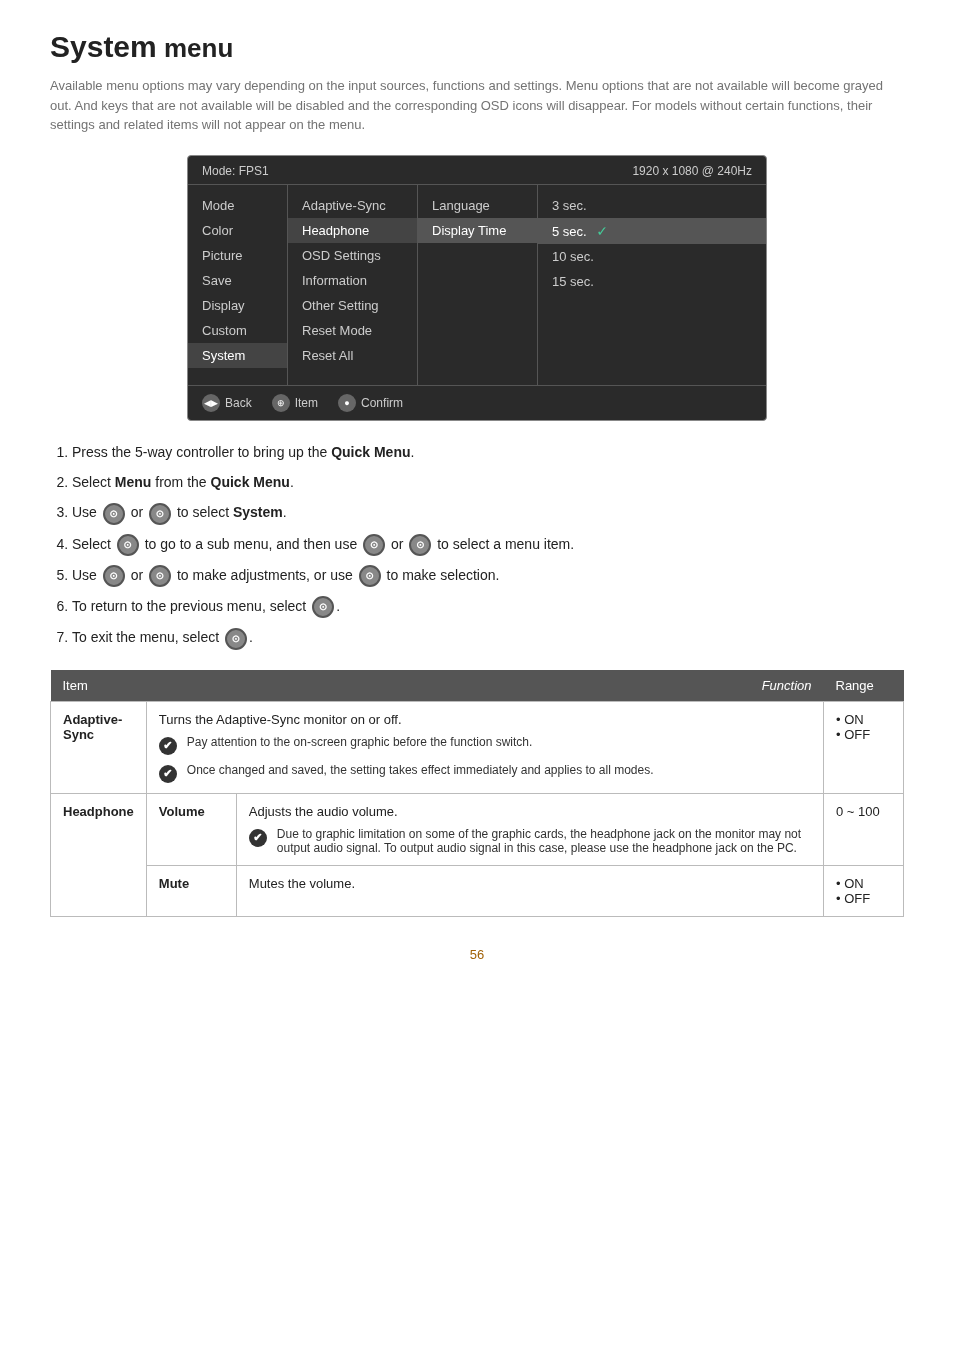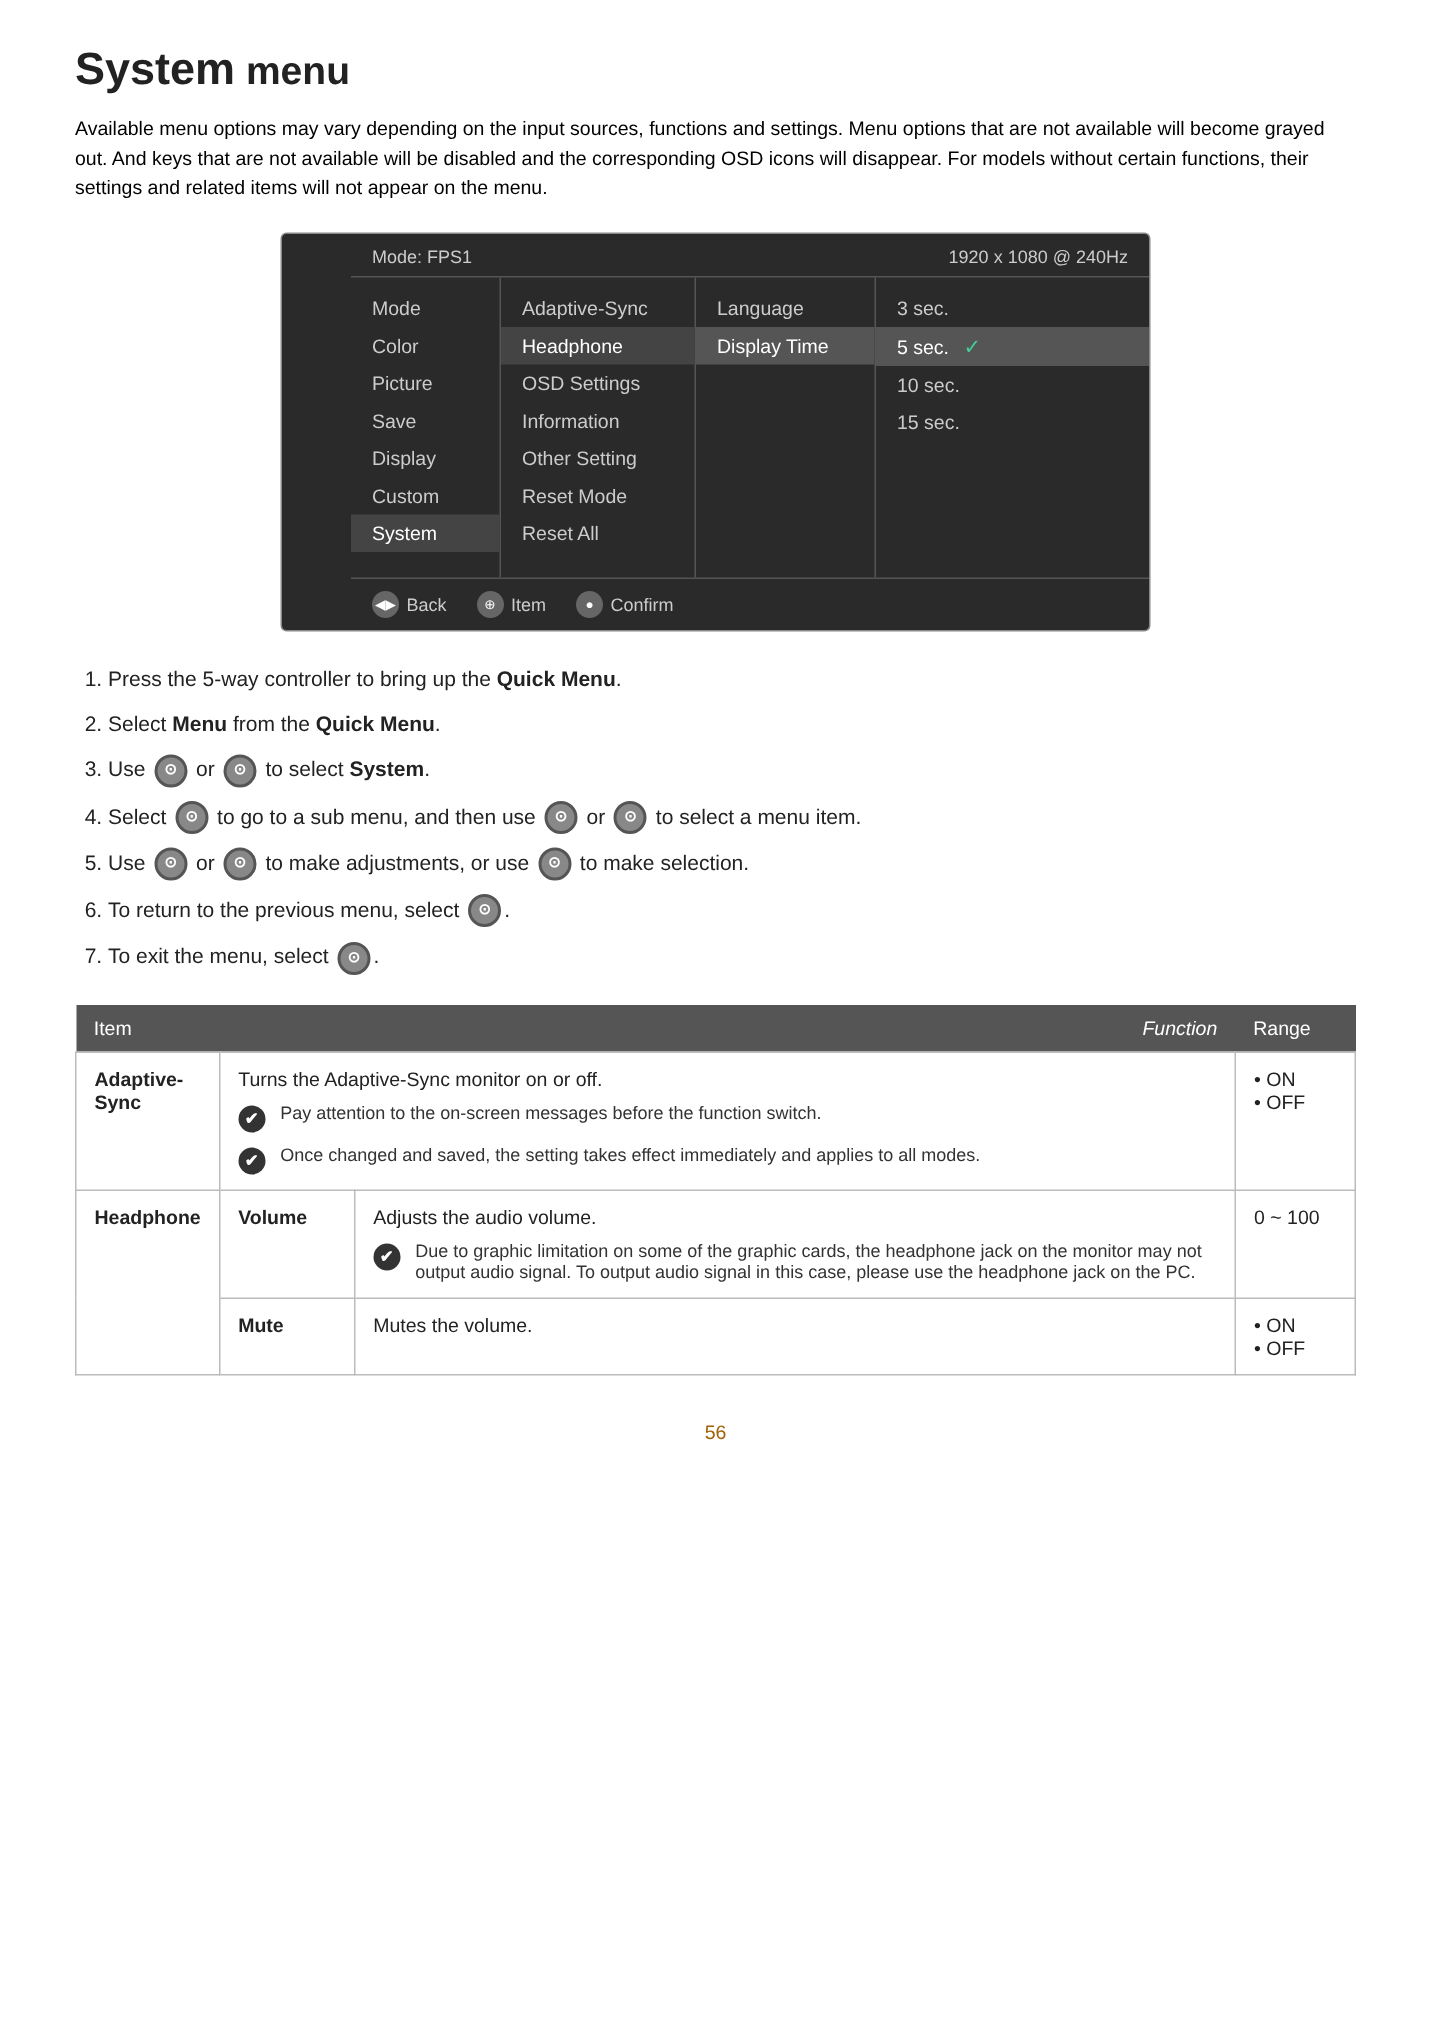--- a/index.html
+++ b/index.html
@@ -10,32 +10,31 @@
       color: #222;
       width: 954px;
       min-height: 1350px;
       padding: 30px 50px;
     }
 
     
     .page-title { font-size: 26px; font-weight: bold; margin-bottom: 12px; }
     .page-title span.bold { font-weight: 900; font-size: 30px; }
 
-    .intro-text { font-size: 13px; line-height: 1.5; margin-bottom: 20px; color: #000000; }
+    .intro-text { font-size: 13px; line-height: 1.5; margin-bottom: 20px; color: #737373; }
 
     
     .osd-container {
       width: 580px;
       margin: 0 auto 20px auto;
       border: 1px solid #888;
       background: #2a2a2a;
       border-radius: 4px;
       color: #fff;
       font-size: 13px;
-      padding-left: 46px;
     }
     .osd-header {
       display: flex;
       justify-content: space-between;
       padding: 8px 14px 6px;
       border-bottom: 1px solid #555;
       font-size: 12px;
       color: #ccc;
     }
     .osd-body {
@@ -278,21 +277,21 @@
     </tr>
   </thead>
   <tbody>
 
     <tr>
       <td><strong>Adaptive-Sync</strong></td>
       <td colspan="2">
         <span>Turns the Adaptive-Sync monitor on or off.</span>
         <div class="note-row">
           <span class="note-icon">✔</span>
-          <span>Pay attention to the on-screen messages before the function switch.</span>
+          <span>Pay attention to the on-screen graphic before the function switch.</span>
         </div>
         <div class="note-row">
           <span class="note-icon">✔</span>
           <span>Once changed and saved, the setting takes effect immediately and applies to all modes.</span>
         </div>
       </td>
       <td>• ON<br>• OFF</td>
     </tr>
 
     <tr>

